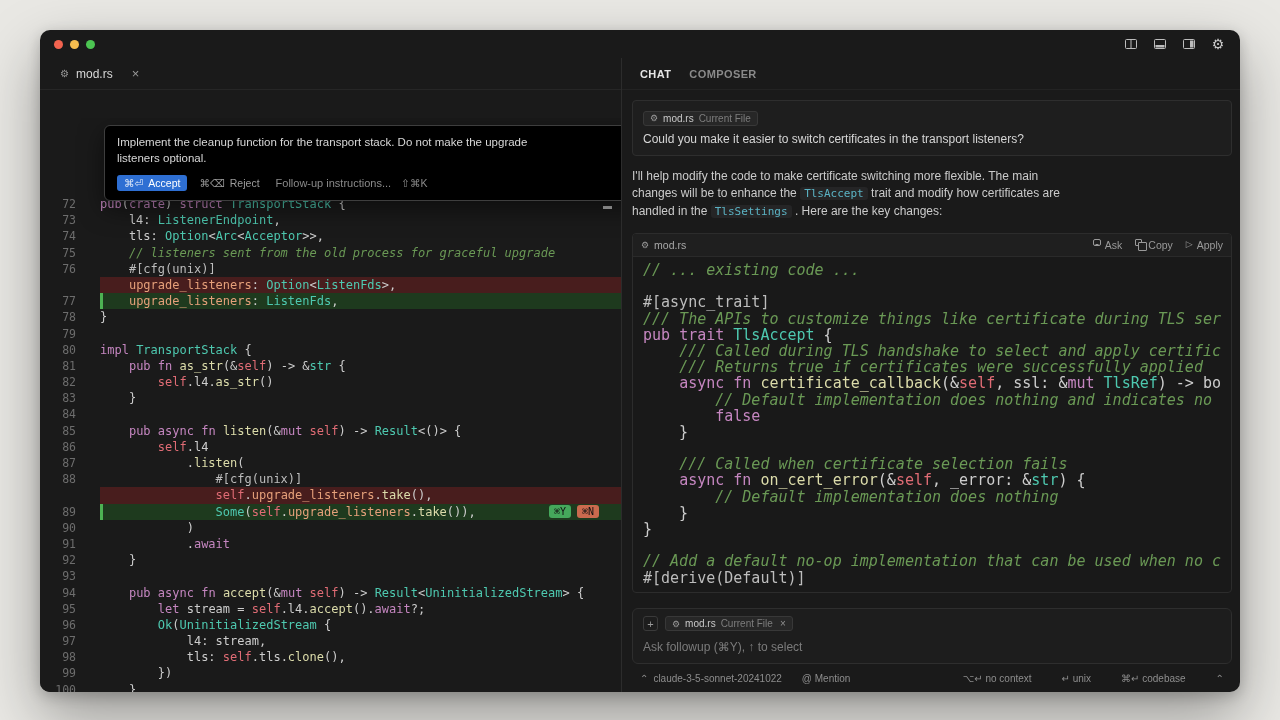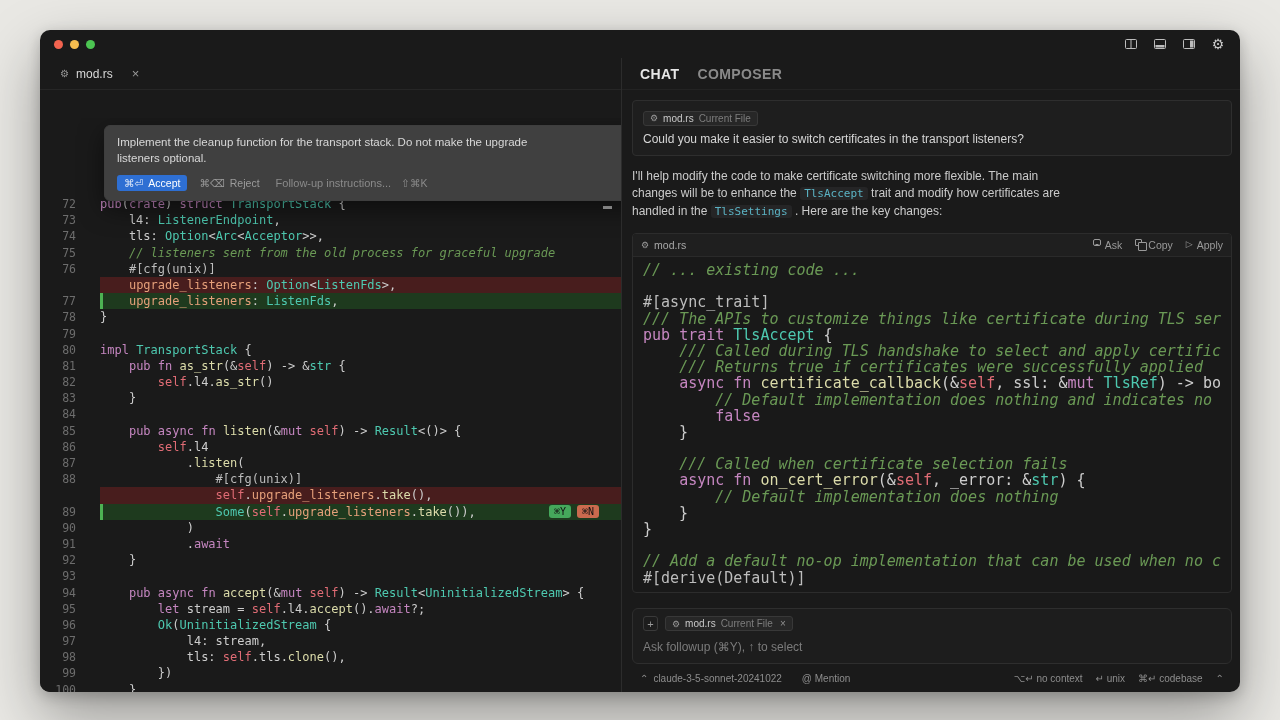--- a/index.html
+++ b/index.html
@@ -32,32 +32,32 @@
   .ct{flex:1;white-space:pre;overflow:hidden;color:#cdcdcd}
   .crow.rm .ct{background:#481d1d}
   .crow.add .ct{background:#1e3a1e;box-shadow:inset 3px 0 0 #4db253}
   .tk-d{color:#cdcdcd}.tk-k{color:#c586c0}.tk-t{color:#4ec9b0}.tk-f{color:#dcdcaa}
   .tk-c{color:#6a9955;font-style:italic}.tk-s{color:#e06c75}.tk-a{color:#bdbdbd}.tk-fi{color:#e5a07a}
   .badges{position:absolute;right:22px;top:1px;display:flex;gap:6px}
   .badge{font-size:10px;line-height:13px;padding:0 5px;border-radius:3px;color:#121212;font-family:"DejaVu Sans Mono",monospace;cursor:pointer}
   .by{background:#45a85b}.bn{background:#cb6a4e}
   .mdash{position:absolute;right:9px;top:88px;width:9px;height:3px;background:#cfcfcf;opacity:.85}
   
-  .prompt{position:absolute;left:64px;top:7px;width:536px;background:#404040;border:1px solid #3e3e3e;border-radius:6px;
+  .prompt{position:absolute;left:64px;top:7px;width:536px;background:#000000;border:1px solid #3e3e3e;border-radius:6px;
           box-shadow:0 8px 24px rgba(0,0,0,.5);padding:9px 12px;font-family:"Liberation Sans",sans-serif;z-index:5}
   .prompt-msg{font-size:11.5px;color:#d8d8d8;line-height:15.5px;width:420px}
   .prompt-row{display:flex;align-items:center;margin-top:9px;font-size:10.5px}
   .btn-accept{display:inline-flex;gap:5px;background:#2e6fd3;color:#fff;border-radius:3px;padding:2px 7px;cursor:pointer}
   .btn-accept .kbd{opacity:.85}
   .btn-reject{color:#9b9b9b;margin-left:12px;display:inline-flex;gap:5px;cursor:pointer}
   .followup{color:#8a8a8a;margin-left:16px;font-size:11px}
   .fshort{color:#8a8a8a;margin-left:10px}
   .pclose{position:absolute;top:3px;right:9px;color:#8f8f8f;font-size:12px;cursor:pointer}
   
-  .chat-tabs{height:32px;display:flex;align-items:center;gap:18px;padding:0 18px;font-size:14px;font-weight:700;
+  .chat-tabs{height:32px;display:flex;align-items:center;gap:18px;padding:0 18px;font-size:11px;font-weight:700;
              letter-spacing:.4px;border-bottom:1px solid #232323}
   .ct-active{color:#e6e6e6;cursor:pointer}.ct-idle{color:#8a8a8a;cursor:pointer}
   .card{margin:10px 8px 0 10px;background:#1e1e1e;border:1px solid #2e2e2e;border-radius:4px;padding:6px 10px 9px}
   .pill{display:inline-flex;align-items:center;gap:5px;font-size:10px;color:#c9c9c9;background:#272727;
         border:1px solid #383838;border-radius:3px;padding:1px 6px}
   .pill .dim{color:#7d7d7d}
   .picon{color:#9a9a9a;font-size:9px}
   .pill .px{color:#8f8f8f;margin-left:2px;cursor:pointer}
   .usermsg{margin-top:6px;font-size:12px;color:#d6d6d6}
   .aimsg{margin:12px 10px 0;font-size:12px;color:#cbcbcb;line-height:17.5px;width:446px}
@@ -77,21 +77,21 @@
   .input-box{position:absolute;left:10px;right:8px;bottom:28px;background:#1d1d1d;border:1px solid #2e2e2e;border-radius:6px;
              padding:7px 10px;height:56px}
   .ib-row1{display:flex;align-items:center;gap:7px}
   .ib-add{width:15px;height:15px;border:1px solid #3a3a3a;border-radius:3px;color:#9a9a9a;font-size:11px;
           display:flex;align-items:center;justify-content:center;cursor:pointer}
   .ib-placeholder{margin-top:9px;font-size:12px;color:#7b7b7b}
   .chat-footer{position:absolute;left:10px;right:8px;bottom:5px;height:18px;display:flex;align-items:center;
                font-size:10px;color:#8d8d8d;padding:0 8px 0 8px}
   .cf-model{display:flex;gap:5px;align-items:center;cursor:pointer}
   .cf-mention{margin-left:20px;cursor:pointer}
-  .cf-right{margin-left:auto;display:flex;gap:13px;align-items:flex-end}
+  .cf-right{margin-left:auto;display:flex;gap:30px;align-items:flex-end}
   .cf-item{cursor:pointer}
 </style>
 </head>
 <body>
 
 <div class="window">
 
   <div class="titlebar">
     <div class="dots">
       <span class="dot r"></span>

